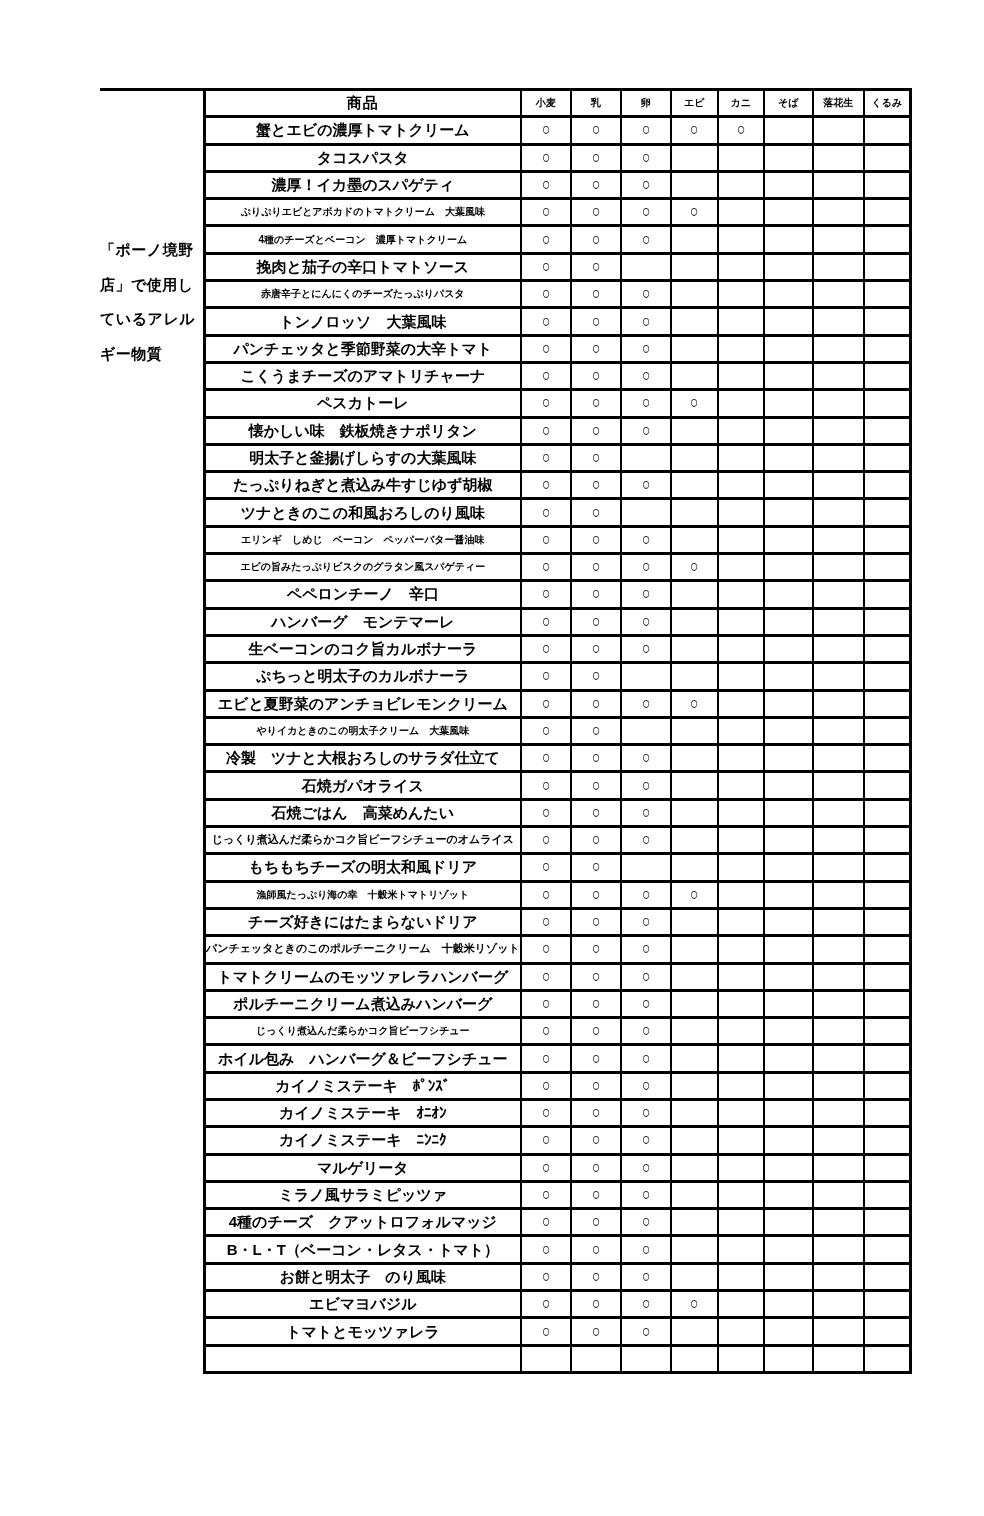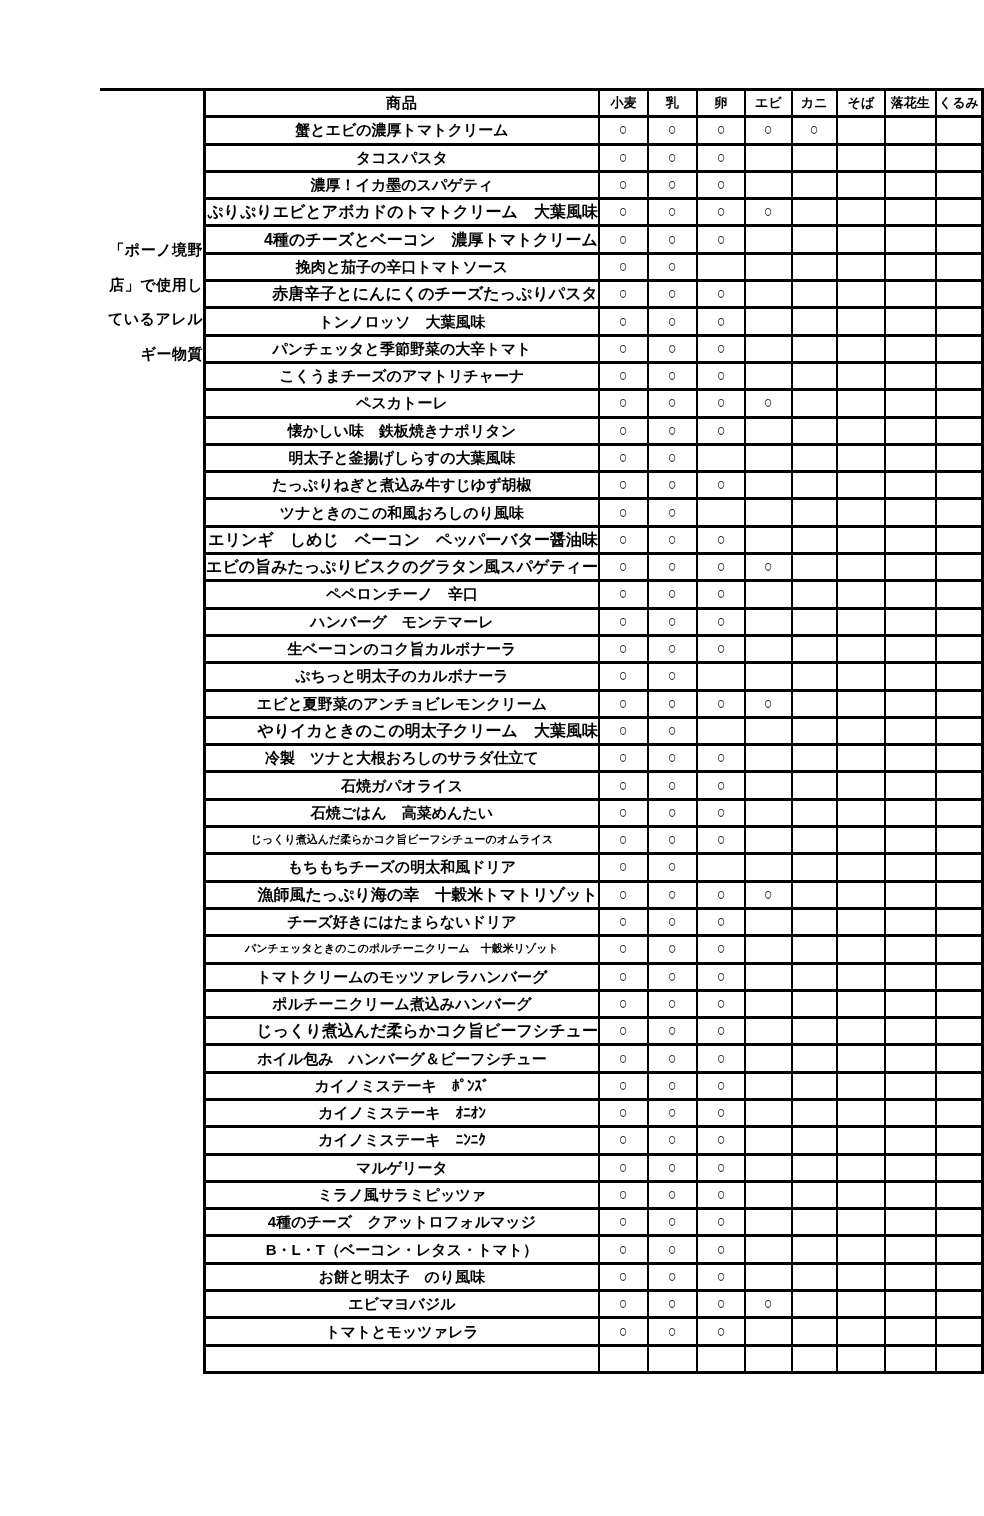--- a/index.html
+++ b/index.html
@@ -10,43 +10,43 @@
     overflow:hidden;
   }
   
   .topline {
     position:absolute; left:100px; top:88px; width:800px; height:3px;
     background:#000;
   }
   
   .sidebar {
     position:absolute; left:100px; top:233px; width:103px;
-    text-align:right; font-weight:bold; font-size:15px; line-height:34.5px;
+    text-align:left; font-weight:bold; font-size:15px; line-height:34.5px;
     letter-spacing:0.5px;
   }
   
   table.allergen {
     position:absolute; left:203px; top:88px;
     border-collapse:collapse; table-layout:fixed;
     border:3px solid #000;
     padding-left:12px;
   }
   table.allergen th, table.allergen td {
     border:2px solid #000;
     border-top-width:3px; border-bottom-width:3px;
     height:24.3px; line-height:24px;
     padding:0; text-align:center; vertical-align:middle;
     overflow:visible; white-space:nowrap;
     font-weight:bold;
   }
   th.head-prod { font-size:15px; letter-spacing:1px; }
-  th.head-col  { font-size:13px; font-weight:bold;margin-top:23px; }
+  th.head-col  { font-size:10px; font-weight:bold;margin-top:23px; }
   td.cell-name { font-weight:bold; }
   td.cell-name.sz-n  { font-size:15px; }
-  td.cell-name.sz-s  { font-size:16px;text-align:right; }
+  td.cell-name.sz-s  { font-size:10px; }
   td.cell-name.sz-xs { font-size:11px;font-family:Liberation Mono, monospace; }
   td.cell-mark { font-size:17px; font-weight:normal; }
   .mk {
     display:inline-block; transform:scaleX(0.82) scaleY(1.02);
     font-weight:normal;
   }
 </style>
 </head>
 <body>
 

